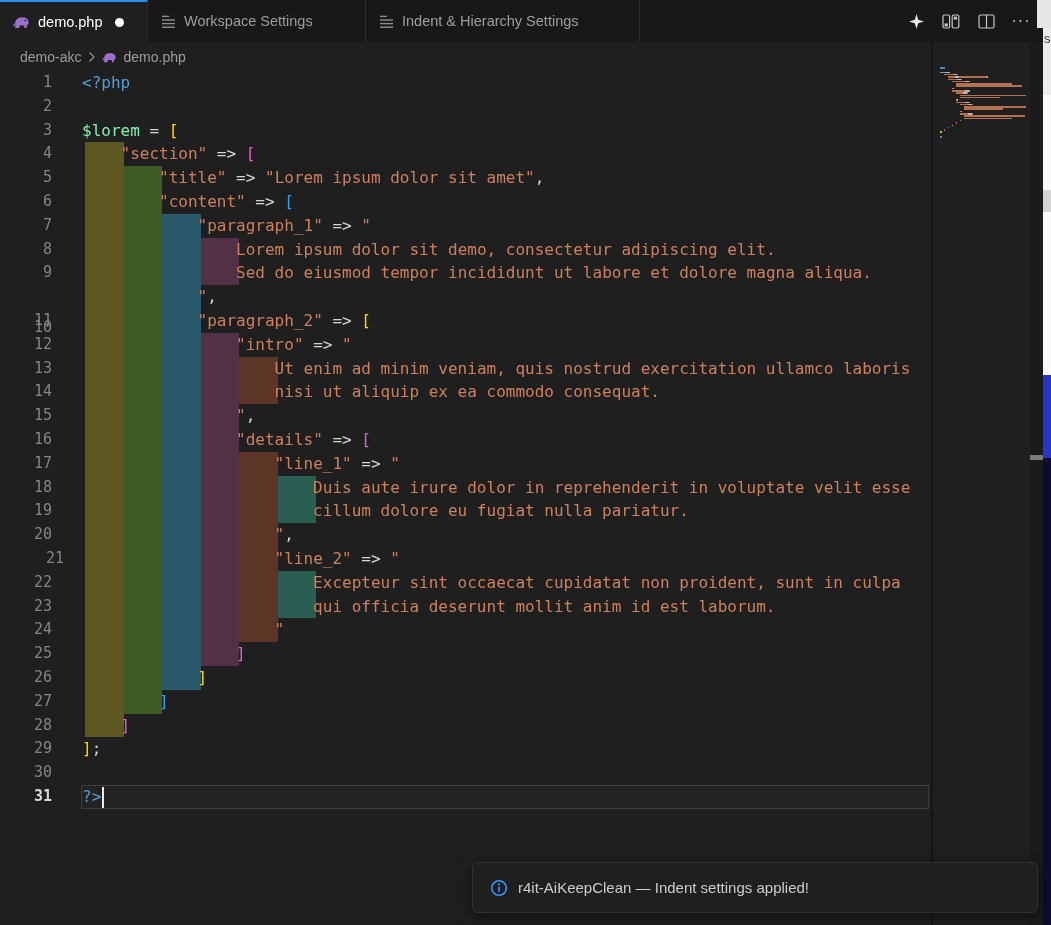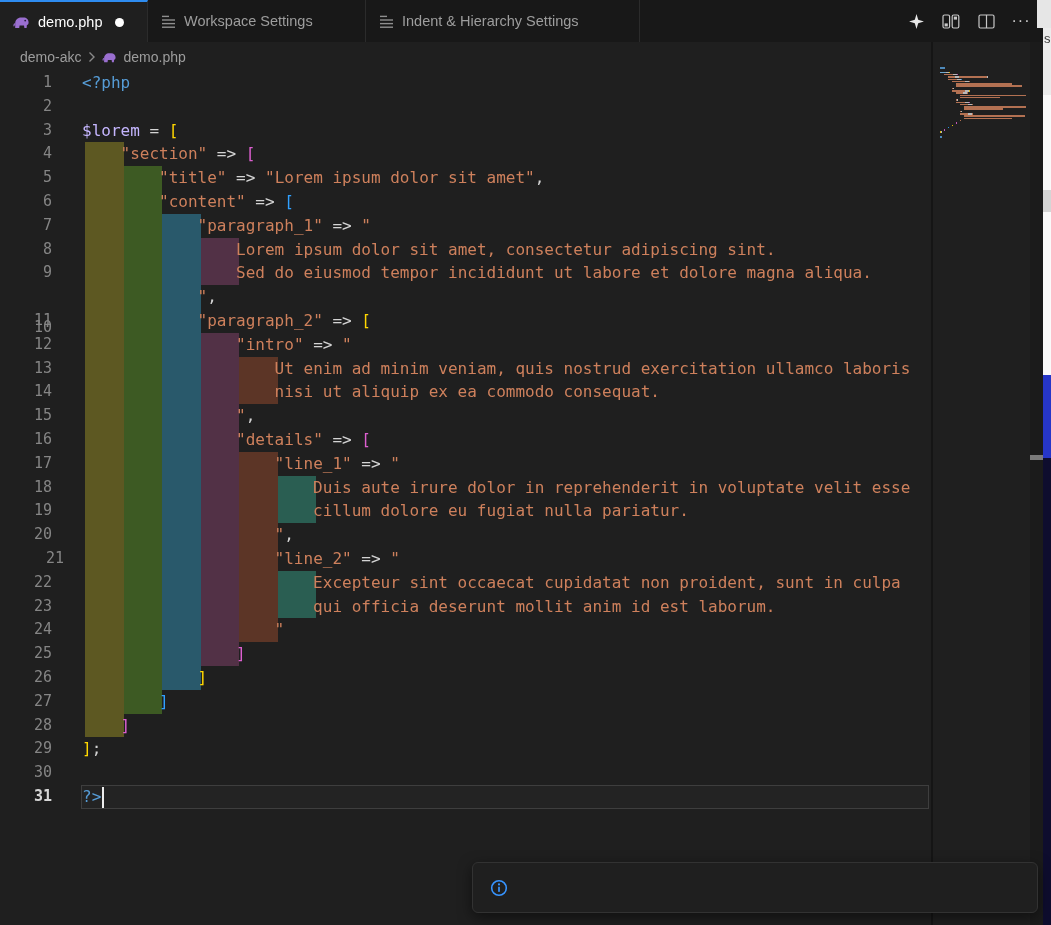--- a/index.html
+++ b/index.html
@@ -181,26 +181,26 @@
       <div class="line-num" style="top: 666px;">26</div>
       <div class="line-num" style="top: 689.8px;">27</div>
       <div class="line-num" style="top: 713.6px;">28</div>
       <div class="line-num" style="top: 737.4px;">29</div>
       <div class="line-num" style="top: 761.2px;">30</div>
       <div class="line-num active" style="top: 785px;">31</div>
     </div>
   <div id="code">
       <div class="code-line" style="top: 71px; left: 82px;"><span style="color: rgb(86, 156, 214);">&lt;?php</span></div>
       <div class="code-line" style="top: 94.8px; left: 82px;"></div>
-      <div class="code-line" style="top: 118.6px; left: 82px;"><span style="color: #c4b5fd;">$lorem</span><span style="color: rgb(212, 212, 212);"> = </span><span style="color: rgb(255, 215, 0);">[</span></div>
+      <div class="code-line" style="top: 118.6px; left: 82px;"><span style="color: #86efac;">$lorem</span><span style="color: rgb(212, 212, 212);"> = </span><span style="color: rgb(255, 215, 0);">[</span></div>
       <div class="code-line" style="top: 142.4px; left: 120.52px;"><span style="color: rgb(206, 128, 92);">"section"</span><span style="color: rgb(212, 212, 212);"> =&gt; </span><span style="color: rgb(221, 95, 208);">[</span></div>
       <div class="code-line" style="top: 166.2px; left: 159.04px;"><span style="color: rgb(206, 128, 92);">"title"</span><span style="color: rgb(212, 212, 212);"> =&gt; </span><span style="color: rgb(206, 128, 92);">"Lorem ipsum dolor sit amet"</span><span style="color: rgb(212, 212, 212);">,</span></div>
       <div class="code-line" style="top: 190px; left: 159.04px;"><span style="color: rgb(206, 128, 92);">"content"</span><span style="color: rgb(212, 212, 212);"> =&gt; </span><span style="color: rgb(48, 160, 255);">[</span></div>
       <div class="code-line" style="top: 213.8px; left: 197.56px;"><span style="color: rgb(206, 128, 92);">"paragraph_1"</span><span style="color: rgb(212, 212, 212);"> =&gt; </span><span style="color: rgb(206, 128, 92);">"</span></div>
-      <div class="code-line" style="top: 237.6px; left: 236.08px;"><span style="color: rgb(206, 128, 92);">Lorem ipsum dolor sit amet, consectetur adipiscing sint.</span></div>
+      <div class="code-line" style="top: 237.6px; left: 236.08px;"><span style="color: rgb(206, 128, 92);">Lorem ipsum dolor sit demo, consectetur adipiscing elit.</span></div>
       <div class="code-line" style="top: 261.4px; left: 236.08px;"><span style="color: rgb(206, 128, 92);">Sed do eiusmod tempor incididunt ut labore et dolore magna aliqua.</span></div>
       <div class="code-line" style="top: 285.2px; left: 197.56px;"><span style="color: rgb(206, 128, 92);">"</span><span style="color: rgb(212, 212, 212);">,</span></div>
       <div class="code-line" style="top: 309px; left: 197.56px;"><span style="color: rgb(206, 128, 92);">"paragraph_2"</span><span style="color: rgb(212, 212, 212);"> =&gt; </span><span style="color: rgb(255, 215, 0);">[</span></div>
       <div class="code-line" style="top: 332.8px; left: 236.08px;"><span style="color: rgb(206, 128, 92);">"intro"</span><span style="color: rgb(212, 212, 212);"> =&gt; </span><span style="color: rgb(206, 128, 92);">"</span></div>
       <div class="code-line" style="top: 356.6px; left: 274.6px;"><span style="color: rgb(206, 128, 92);">Ut enim ad minim veniam, quis nostrud exercitation ullamco laboris</span></div>
       <div class="code-line" style="top: 380.4px; left: 274.6px;"><span style="color: rgb(206, 128, 92);">nisi ut aliquip ex ea commodo consequat.</span></div>
       <div class="code-line" style="top: 404.2px; left: 236.08px;"><span style="color: rgb(206, 128, 92);">"</span><span style="color: rgb(212, 212, 212);">,</span></div>
       <div class="code-line" style="top: 428px; left: 236.08px;"><span style="color: rgb(206, 128, 92);">"details"</span><span style="color: rgb(212, 212, 212);"> =&gt; </span><span style="color: rgb(221, 95, 208);">[</span></div>
       <div class="code-line" style="top: 451.8px; left: 274.6px;"><span style="color: rgb(206, 128, 92);">"line_1"</span><span style="color: rgb(212, 212, 212);"> =&gt; </span><span style="color: rgb(206, 128, 92);">"</span></div>
       <div class="code-line" style="top: 475.6px; left: 313.12px;"><span style="color: rgb(206, 128, 92);">Duis aute irure dolor in reprehenderit in voluptate velit esse</span></div>
@@ -292,13 +292,14 @@
 <div id="sl-text">s</div>
 
 <div class="toast">
   <span style="display:flex">
     <svg width="18" height="18" viewBox="0 0 16 16">
       <circle cx="8" cy="8" r="6.5" fill="none" stroke="#3794ff" stroke-width="1.4"></circle>
       <rect x="7.25" y="6.9" width="1.5" height="4.5" fill="#3794ff"></rect>
       <circle cx="8" cy="4.8" r="0.95" fill="#3794ff"></circle>
     </svg>
   </span>
+  <span class="toast-text">r4it-AiKeepClean — Indent settings applied!</span>
 </div>
 
 </body></html>

